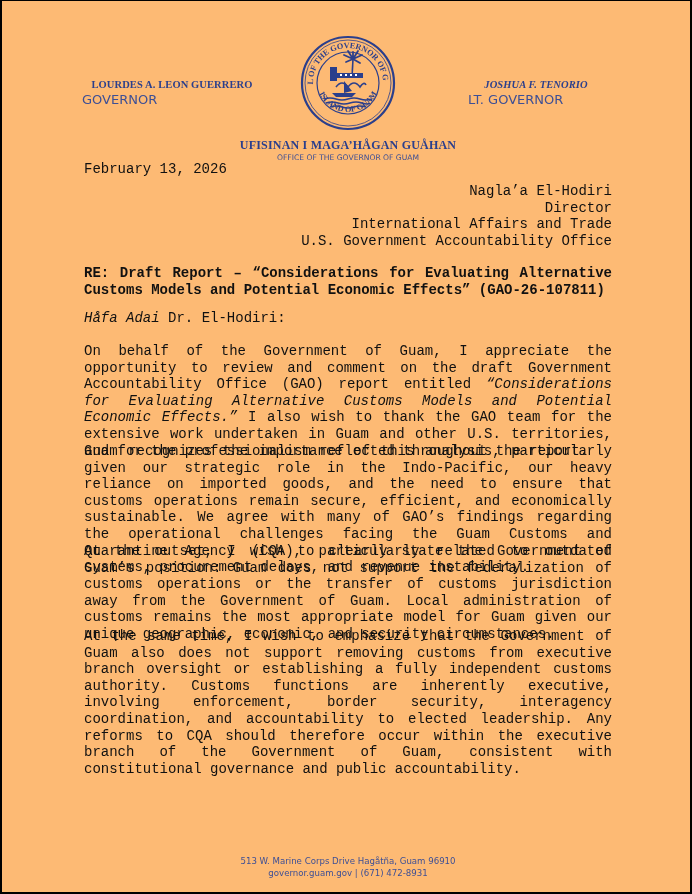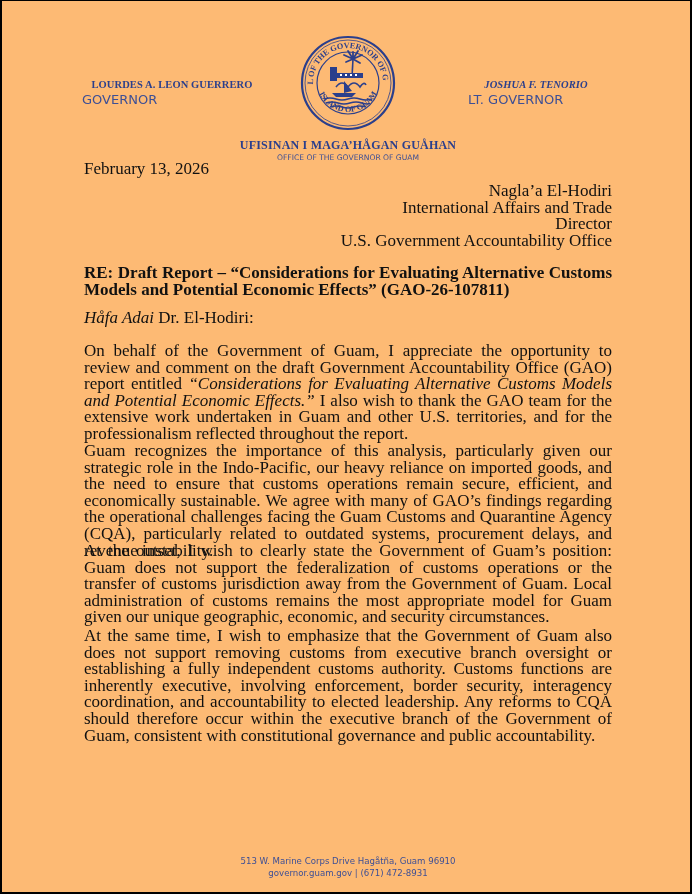--- a/index.html
+++ b/index.html
@@ -28,21 +28,21 @@
       position: absolute; left: 180px; width: 332px; top: 137px; text-align: center;
       font-family: "Liberation Serif", serif; font-weight: bold; font-size: 12px;
       color: #2b3f8c; letter-spacing: 0.2px;
     }
     .office-sub {
       position: absolute; left: 180px; width: 332px; top: 152px; text-align: center;
       font-family: "DejaVu Sans", sans-serif; font-size: 7.6px; color: #3d4f95;
     }
     .body-text {
       position: absolute; left: 82px; width: 528px;
-      font-family: Liberation Serif, serif; font-size: 17px; line-height: 16.6px; color: #111;
+      font-family: Liberation Mono, monospace; font-size: 14px; line-height: 16.6px; color: #111;
     }
     .just { text-align: justify; text-align-last: left; }
     .date { top: 160px; }
     .addr { top: 182px; text-align: right; }
     .addr div { height: 16.6px; }
     .re { top: 264px; font-weight: bold; }
     .greet { top: 309px; }
     .p1 { top: 342px; }
     .p2 { top: 442px; }
     .p3 { top: 542px; }
@@ -107,22 +107,22 @@
   <div id="lt-name" class="hdr-name">JOSHUA F. TENORIO</div>
   <div id="lt-title" class="hdr-title">LT. GOVERNOR</div>
 
   <div class="office-name">UFISINAN I MAGA’HÅGAN GUÅHAN</div>
   <div class="office-sub">OFFICE OF THE GOVERNOR OF GUAM</div>
 
   <div class="body-text date">February 13, 2026</div>
 
   <div class="body-text addr">
     <div>Nagla’a El-Hodiri</div>
+    <div>Director</div>
     <div>International Affairs and Trade</div>
-    <div>Director</div>
     <div>U.S. Government Accountability Office</div>
   </div>
 
   <div class="body-text re just">RE: Draft Report – “Considerations for Evaluating Alternative Customs Models and Potential Economic Effects” (GAO-26-107811)</div>
 
   <div class="body-text greet"><i>Håfa Adai</i><span> Dr. El-Hodiri:</span></div>
 
   <div class="body-text p1 just"><span>On behalf of the Government of Guam, I appreciate the opportunity to review and comment on the draft Government Accountability Office (GAO) report entitled </span><i>“Considerations for Evaluating Alternative Customs Models and Potential Economic Effects.”</i><span> I also wish to thank the GAO team for the extensive work undertaken in Guam and other U.S. territories, and for the professionalism reflected throughout the report.</span></div>
 
   <div class="body-text p2 just">Guam recognizes the importance of this analysis, particularly given our strategic role in the Indo-Pacific, our heavy reliance on imported goods, and the need to ensure that customs operations remain secure, efficient, and economically sustainable. We agree with many of GAO’s findings regarding the operational challenges facing the Guam Customs and Quarantine Agency (CQA), particularly related to outdated systems, procurement delays, and revenue instability.</div>

